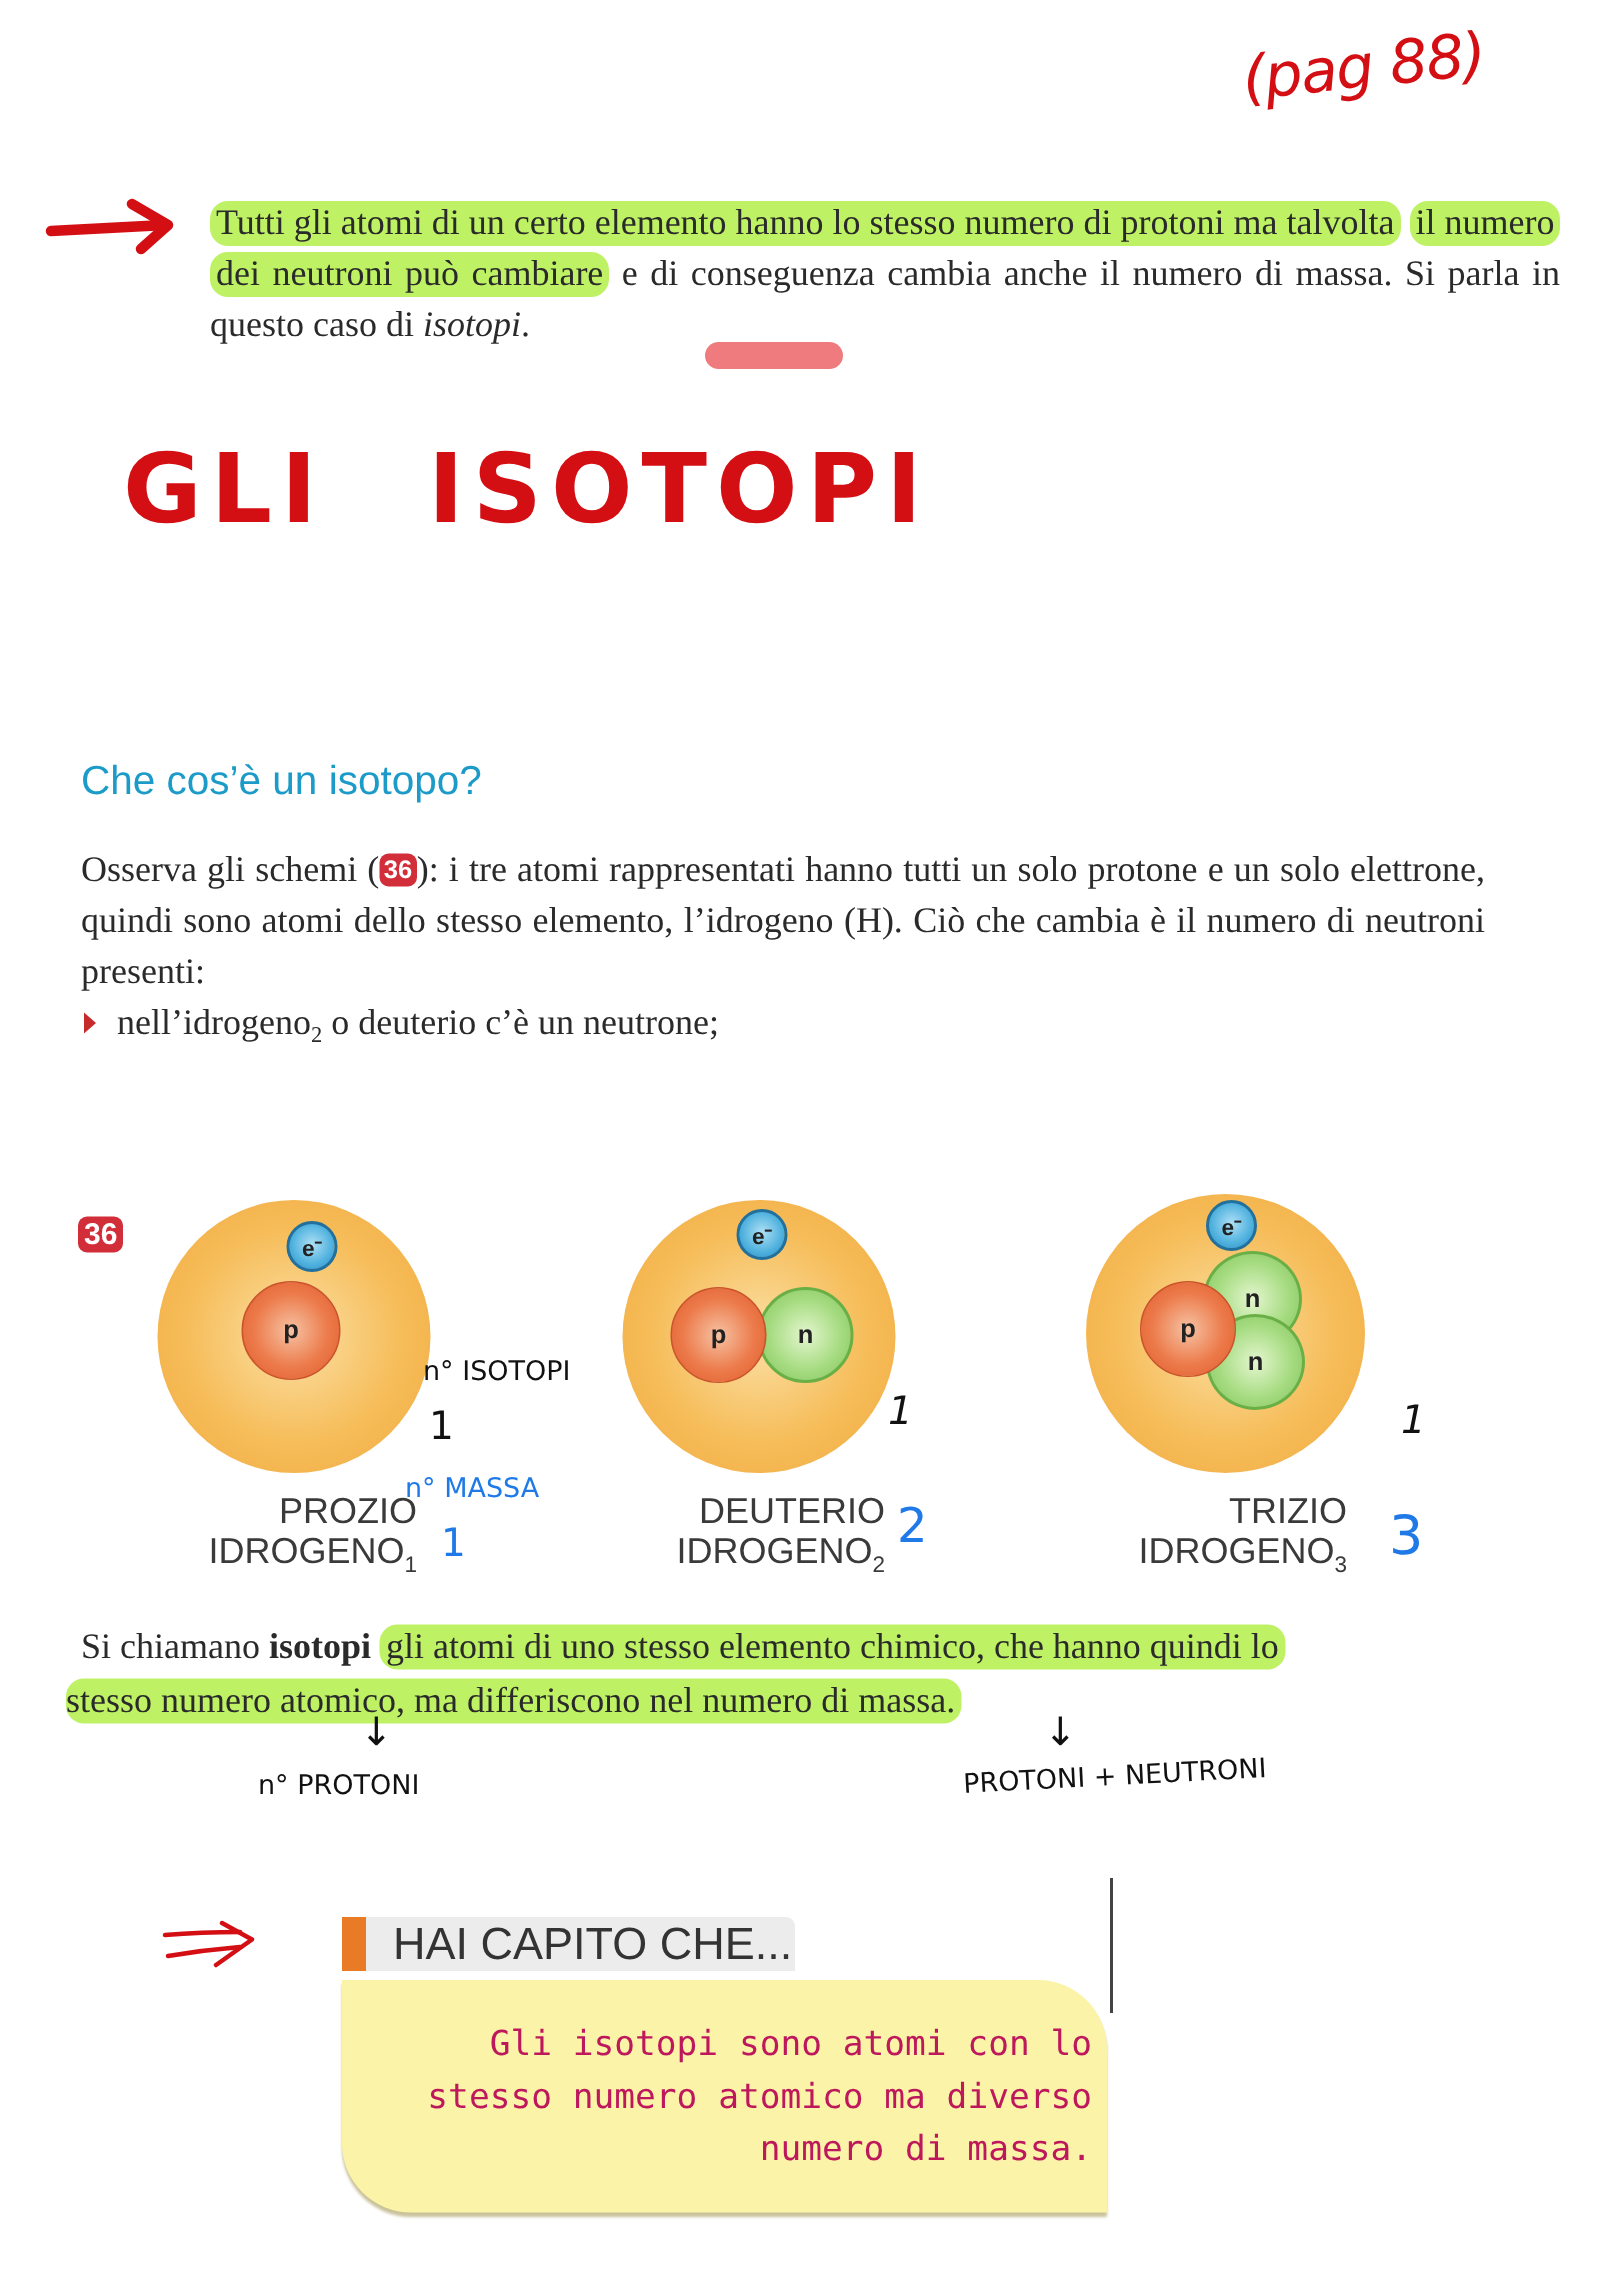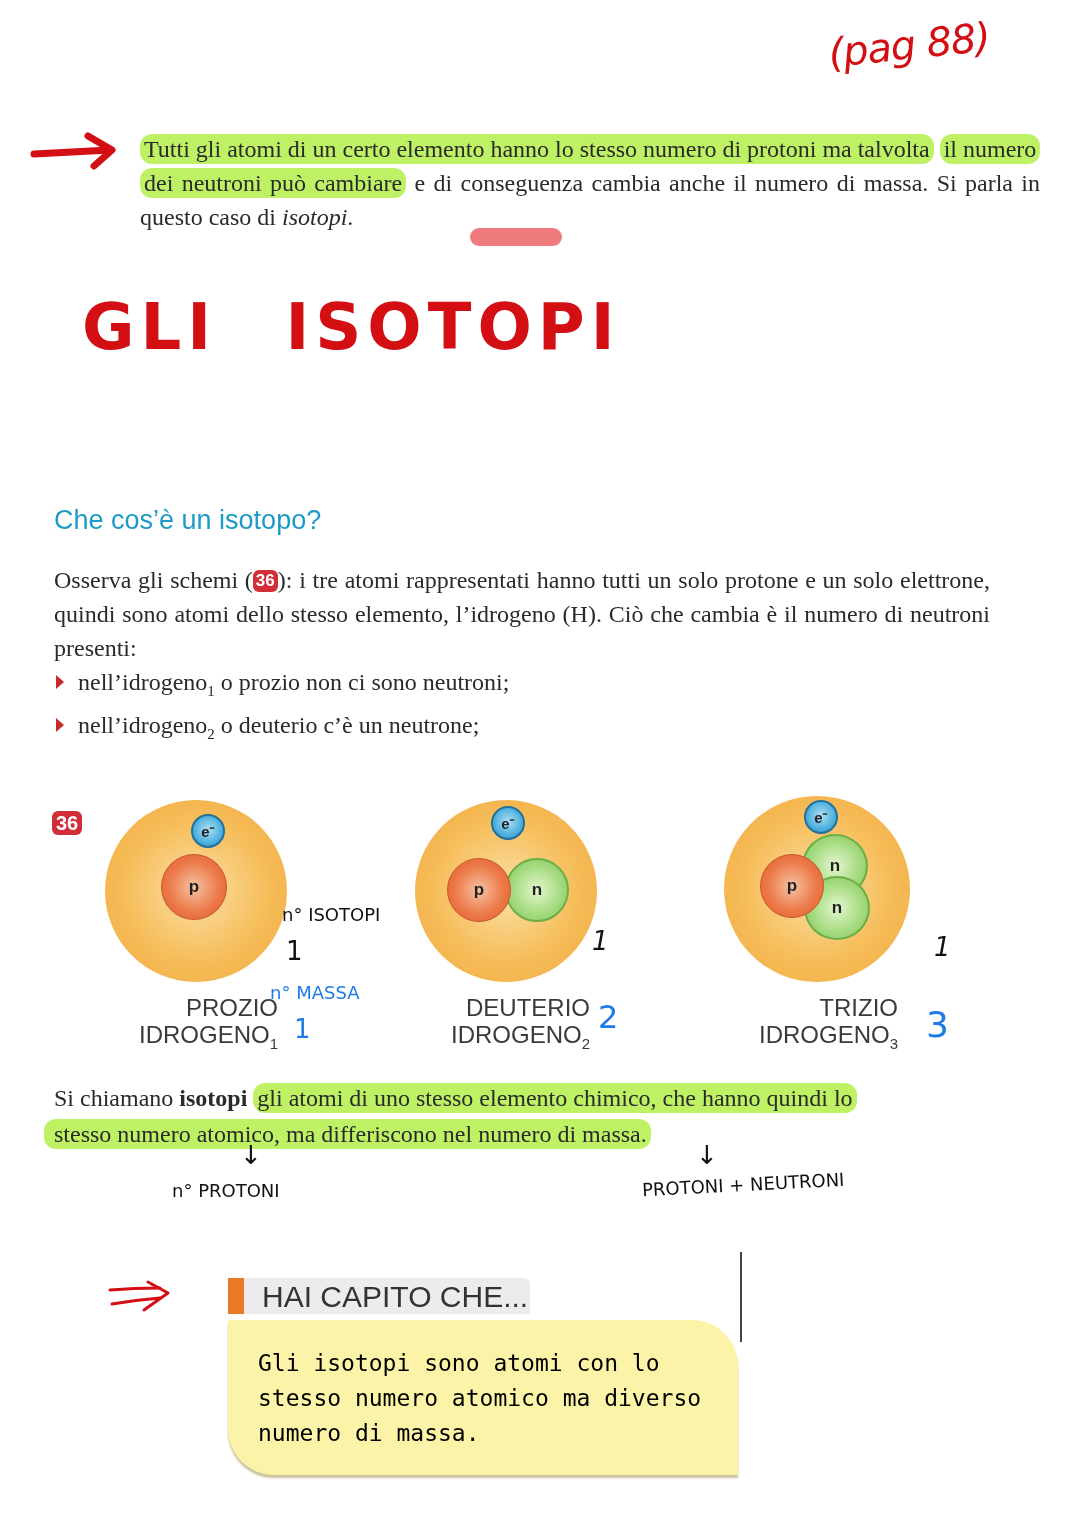--- a/index.html
+++ b/index.html
@@ -45,21 +45,21 @@
 
     .def { left: 54px; top: 1080px; width: 960px; font-size: 24px; line-height: 36px; }
     .def b { color: #2a2a2a; }
 
     .arrow-down { font-size: 26px; }
 
     .summary-header { left: 228px; top: 1278px; height: 36px; width: 302px; background: #ececec; border-radius: 4px 6px 0 0; }
     .summary-bar { left: 228px; top: 1278px; width: 16px; height: 36px; background: #e97a26; }
     .summary-title { left: 262px; top: 1280px; font-family: "Liberation Sans", sans-serif; font-size: 30px; color: #333; letter-spacing: 0px; }
     .summary-box { left: 228px; top: 1320px; width: 510px; height: 155px; background: #fbf3a7; border-radius: 0 46px 0 46px; box-shadow: 0 3px 2px #c9c29c; }
-    .summary-text { left: 258px; top: 1346px; width: 470px; font-family: "DejaVu Sans Mono", monospace; font-size: 23px; line-height: 35px; color: #000000; }
+    .summary-text { left: 258px; top: 1346px; width: 470px; font-family: "DejaVu Sans Mono", monospace; font-size: 23px; line-height: 35px; color: #be185d; text-align: right; }
     .vline { left: 740px; top: 1252px; width: 2px; height: 90px; background: #444; }
   </style>
 </head>
 <body>
 
 <div class="abs hw-red page-ref">(pag 88)</div>
 
 <svg class="abs" style="left:30px;top:132px" width="90" height="40">
   <path d="M4 22 L80 18" stroke="#d40f14" stroke-width="7" stroke-linecap="round" fill="none"></path>
   <path d="M58 4 L82 18 L64 34" stroke="#d40f14" stroke-width="7" stroke-linecap="round" stroke-linejoin="round" fill="none"></path>
@@ -71,21 +71,20 @@
 </div>
 <div class="underline-pink"></div>
 
 <div class="abs hw-red big-title">GLI ISOTOPI</div>
 
 <div class="abs section-heading">Che cos’è un isotopo?</div>
 
 <div class="abs para">
   <span>Osserva gli schemi (</span><span class="ref-badge">36</span><span>): i tre atomi rappresentati hanno tutti un solo protone e un solo elettrone, quindi sono atomi dello stesso elemento, l’idrogeno (H). Ciò che cambia è il numero di neutroni presenti:</span>
   <ul class="bullets">
-    <li><span>nell’idrogeno</span><sub>1</sub><span> o prozio non ci sono neutroni;</span></li>
     <li><span>nell’idrogeno</span><sub>2</sub><span> o deuterio c’è un neutrone;</span></li>
   </ul>
 </div>
 
 <div class="abs fig-badge"><span>36</span></div>
 
 <div class="atom" style="left:105px;top:800px;width:182px;height:182px">
   <div class="particle electron" style="left:86px;top:14px;width:30px;height:30px">e⁻</div>
   <div class="particle proton" style="left:56px;top:54px;width:64px;height:64px">p</div>
 </div>
@@ -122,21 +121,21 @@
 
 <div class="abs hw-black" style="left:592px;top:926px;font-size:26px;font-style:italic">1</div>
 <div class="abs hw-blue" style="left:598px;top:998px;font-size:32px">2</div>
 
 <div class="abs hw-black" style="left:934px;top:932px;font-size:26px;font-style:italic">1</div>
 <div class="abs hw-blue" style="left:926px;top:1004px;font-size:36px">3</div>
 
 <div class="abs def">
   <span>Si chiamano </span><b>isotopi</b>
   <span class="hl">gli atomi di uno stesso elemento chimico, che hanno quindi lo</span><br>
-  <span class="hl" style="margin-left:-10px;padding-left:10px">stesso numero atomico, ma differiscono nel numero di massa.</span>
+  <span class="hl" style="margin-left:-10px;padding-left:0">stesso numero atomico, ma differiscono nel numero di massa.</span>
 </div>
 
 <div class="abs hw-black arrow-down" style="left:240px;top:1140px">↓</div>
 <div class="abs hw-black hw-small" style="left:172px;top:1180px">n° PROTONI</div>
 <div class="abs hw-black arrow-down" style="left:696px;top:1140px">↓</div>
 <div class="abs hw-black hw-small" style="left:642px;top:1174px;transform:rotate(-3deg)">PROTONI + NEUTRONI</div>
 
 <svg class="abs" style="left:104px;top:1280px" width="70" height="34">
   <path d="M6 10 Q30 8 56 8" stroke="#d40f14" stroke-width="3" fill="none" stroke-linecap="round"></path>
   <path d="M8 24 Q32 20 56 18" stroke="#d40f14" stroke-width="3" fill="none" stroke-linecap="round"></path>

